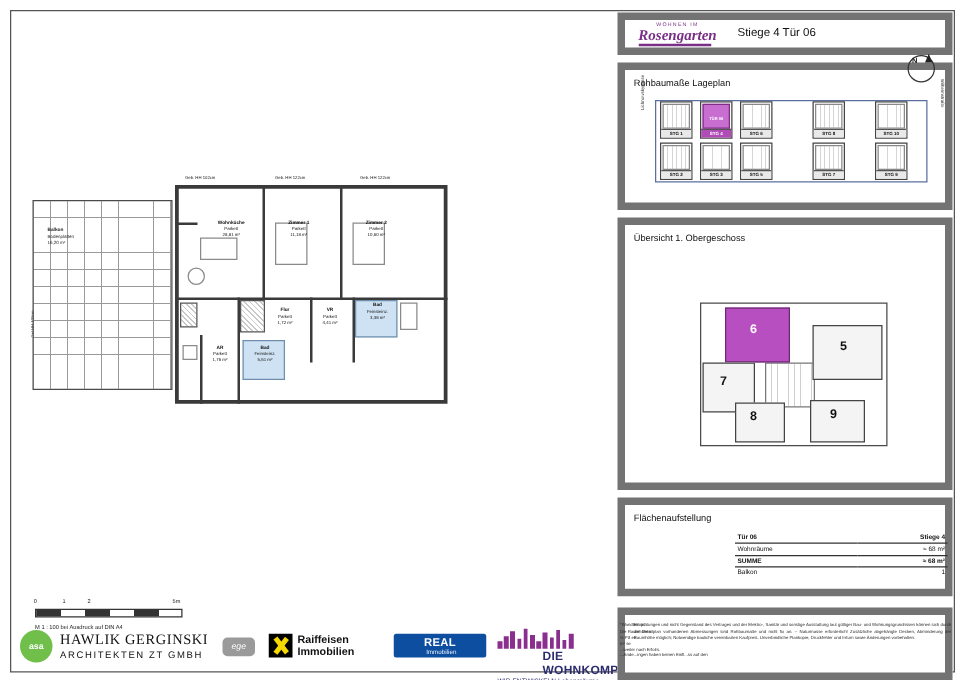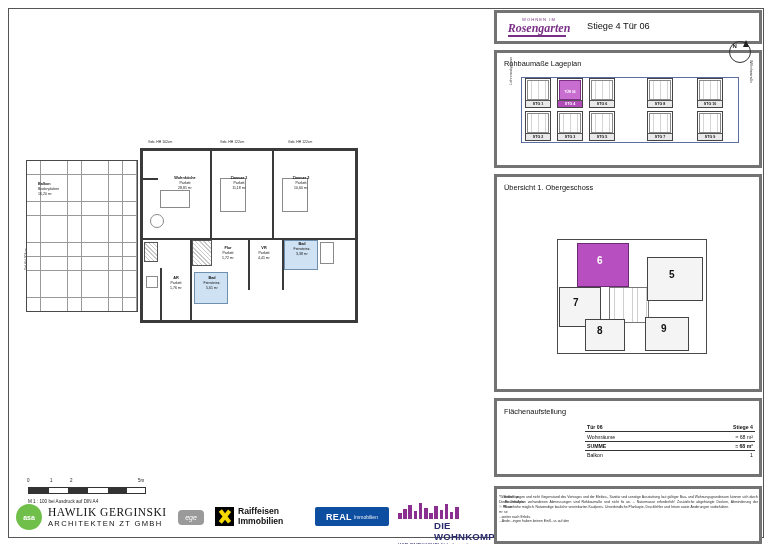--- a/index.html
+++ b/index.html
@@ -62,32 +62,32 @@
   .logo-hg .l2{font-size:7.6px;letter-spacing:1.3px;color:#111;margin-top:1px;}
   .logo-ege{position:absolute;left:168px;top:10px;width:26px;height:15px;border-radius:4px;background:#9a9a9a;color:#fff;
     font-size:7px;display:flex;align-items:center;justify-content:center;font-style:italic;}
   .logo-rai{position:absolute;left:205px;top:7px;display:flex;align-items:center;gap:4px;}
   .rai-x{width:19px;height:19px;background:#000;position:relative;}
   .rai-x:before,.rai-x:after{content:"";position:absolute;background:#f5d800;width:3.6px;height:15px;left:7.7px;top:2px;}
   .rai-x:before{transform:rotate(38deg);}
   .rai-x:after{transform:rotate(-38deg);}
   .rai-t{font-size:8.6px;font-weight:bold;line-height:1.15;color:#111;}
   .logo-real{position:absolute;left:305px;top:7px;width:74px;height:19px;background:#0d4ea1;border-radius:2px;color:#fff;
-    display:flex;align-items:center;justify-content:center;}
+    display:flex;align-items:center;justify-content:center;flex-direction:column;}
   .logo-real .rl{font-size:9px;font-weight:bold;letter-spacing:0.3px;}
   .logo-real .rs{font-size:5px;opacity:.92;margin-left:2px;}
   .logo-wk{position:absolute;left:388px;top:3px;}
   .wk-bars{display:flex;align-items:flex-end;gap:1.6px;height:16px;}
   .wk-bars i{display:block;width:3.6px;background:#8a2f8f;}
   .logo-wk .t1{font-size:9.6px;font-weight:bold;color:#2b2b6e;margin-top:1px;letter-spacing:.2px;margin-left:36px;}
   .logo-wk .t2{font-size:5.2px;color:#2b2b6e;letter-spacing:.1px;}
 
   
   .rightcol{position:absolute;left:494px;top:10px;width:268px;height:524px;}
-  .panel{position:absolute;left:0;border:3px solid #737373;box-sizing:border-box;background:#fff;}
+  .panel{position:absolute;left:0;border:6px solid #737373;box-sizing:border-box;background:#fff;}
 
   .titlebar{top:0;width:268px;height:34px;display:flex;align-items:center;}
   .brand{width:84px;height:100%;display:flex;align-items:center;justify-content:center;border-right:0px;}
   .brand .bw{font-size:4.2px;color:#7a2f86;letter-spacing:1px;}
   .brand .br{font-size:12px;color:#7a2f86;font-family:"Liberation Serif",serif;font-style:italic;font-weight:bold;line-height:1;}
   .brand .bu{width:58px;height:1.2px;background:#7a2f86;margin-top:1px;}
   .titletxt{flex:1;padding-left:6px;}
   .titletxt .t1{font-size:9.2px;font-weight:bold;color:#111;line-height:1.25;}
   .titletxt .t2{font-size:9.2px;font-weight:normal;color:#111;line-height:1.25;}
 

